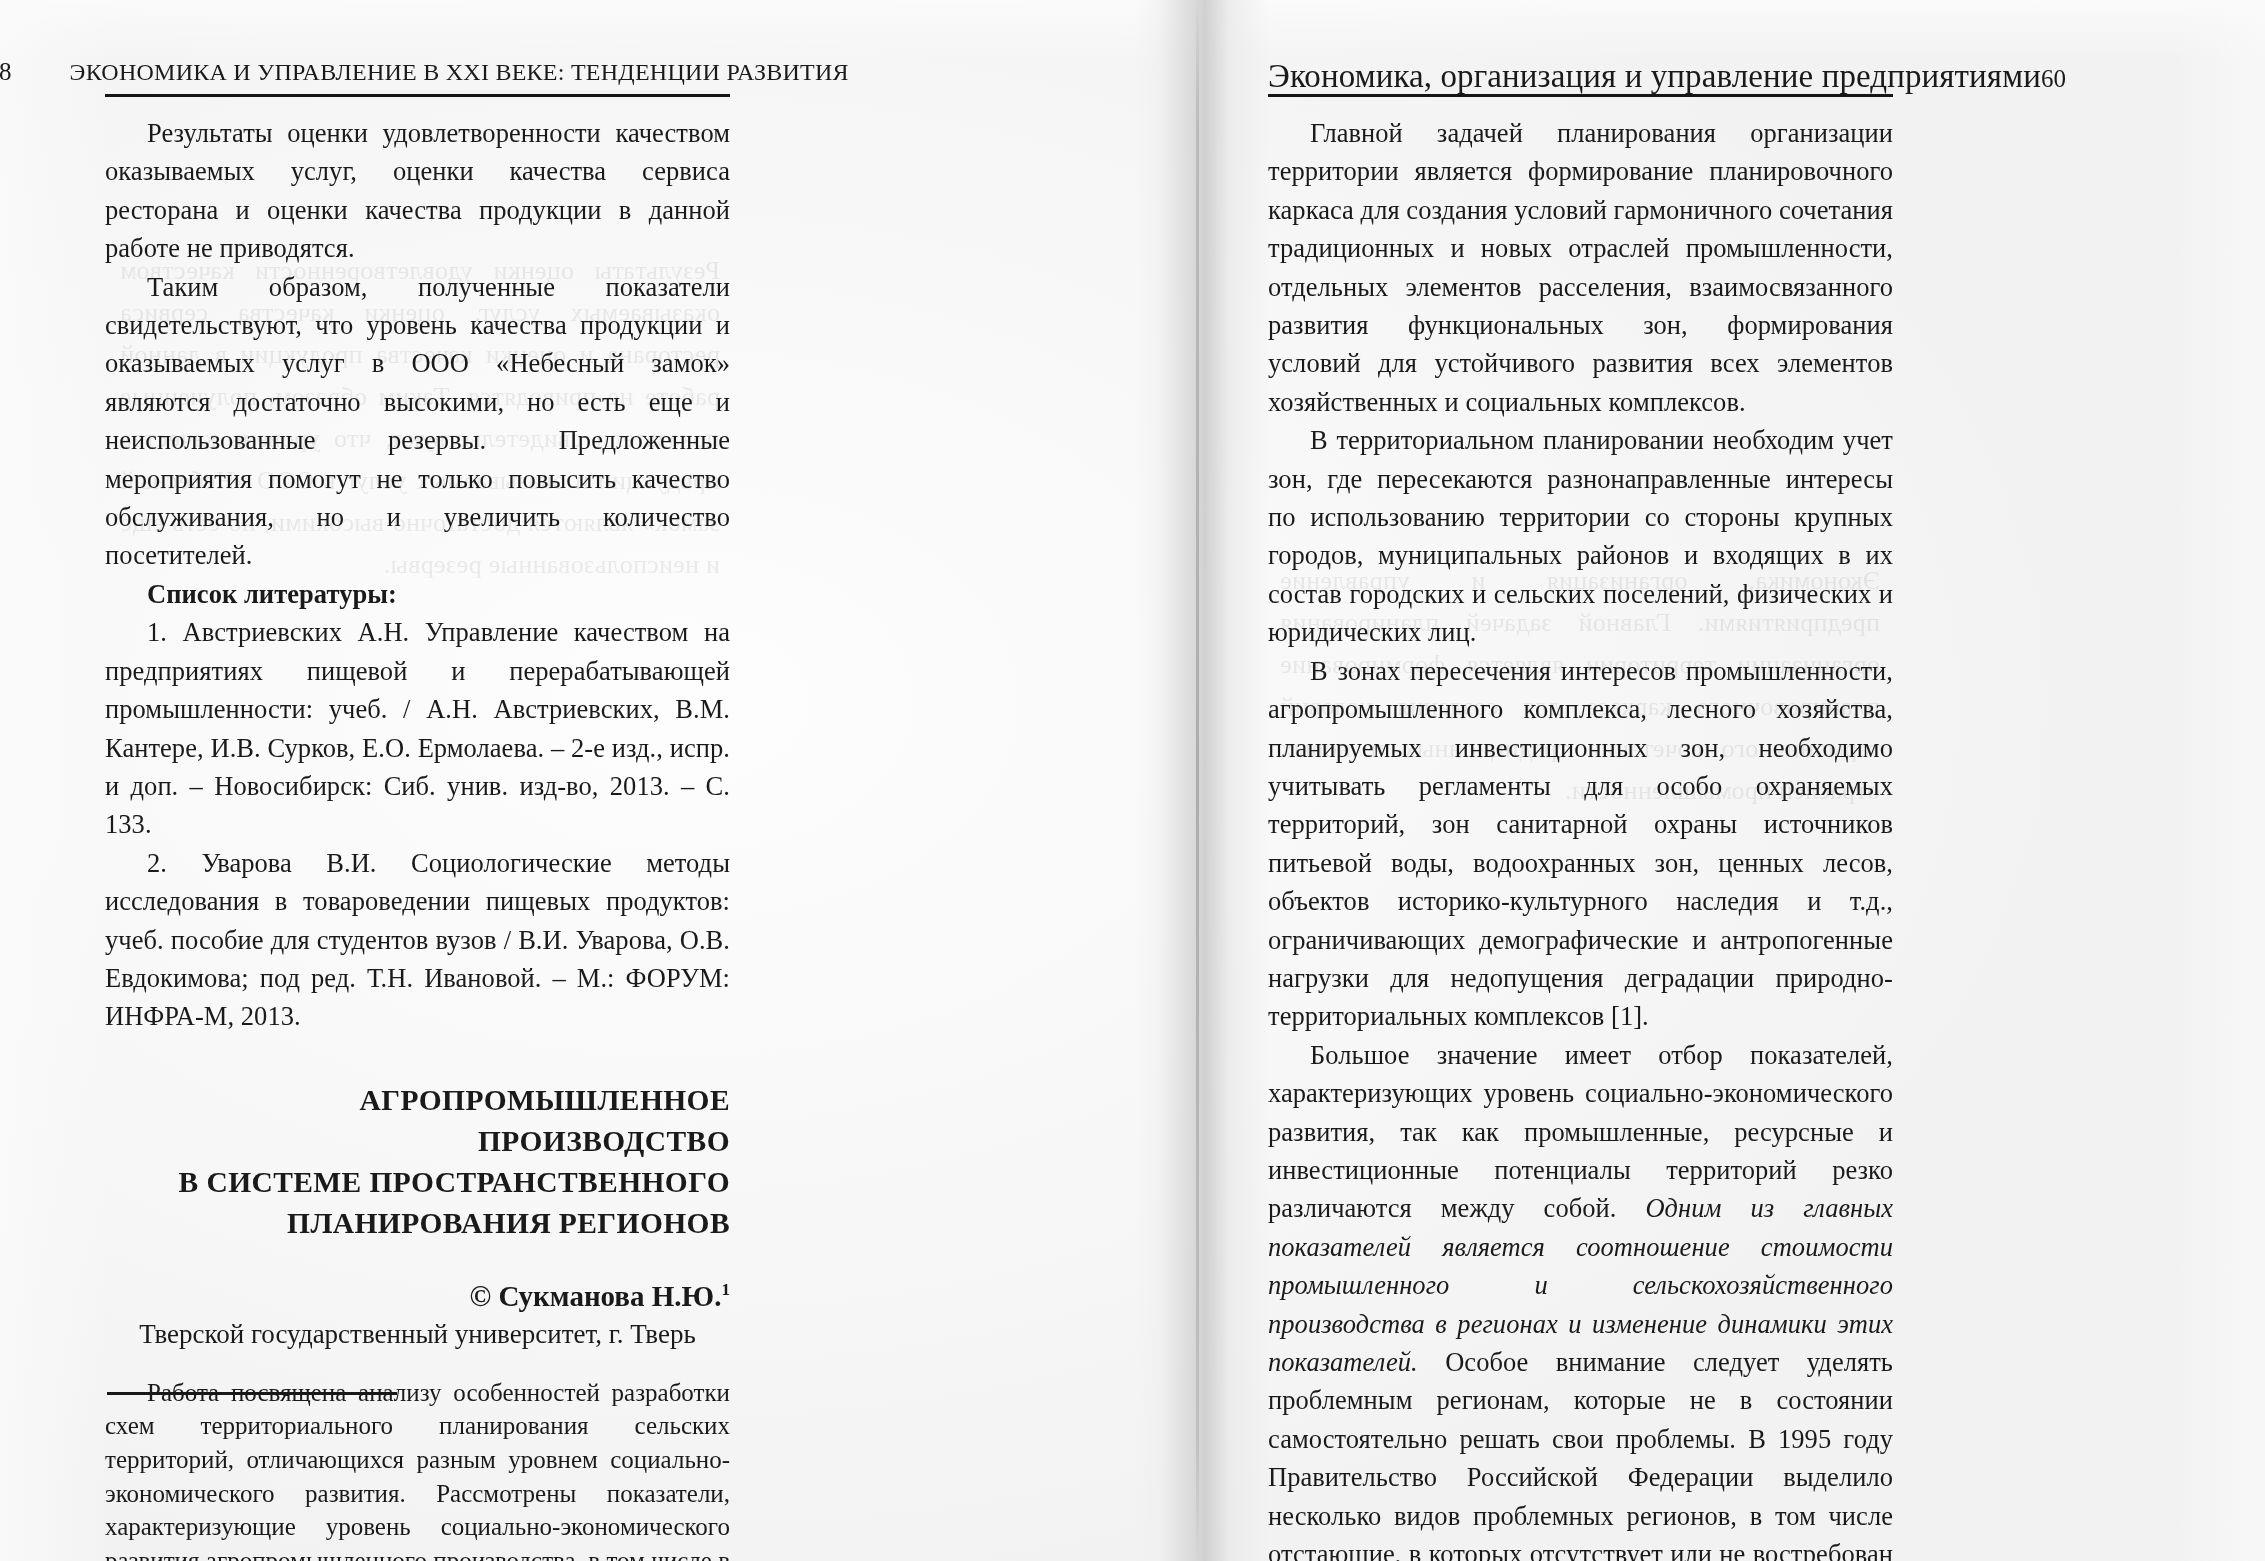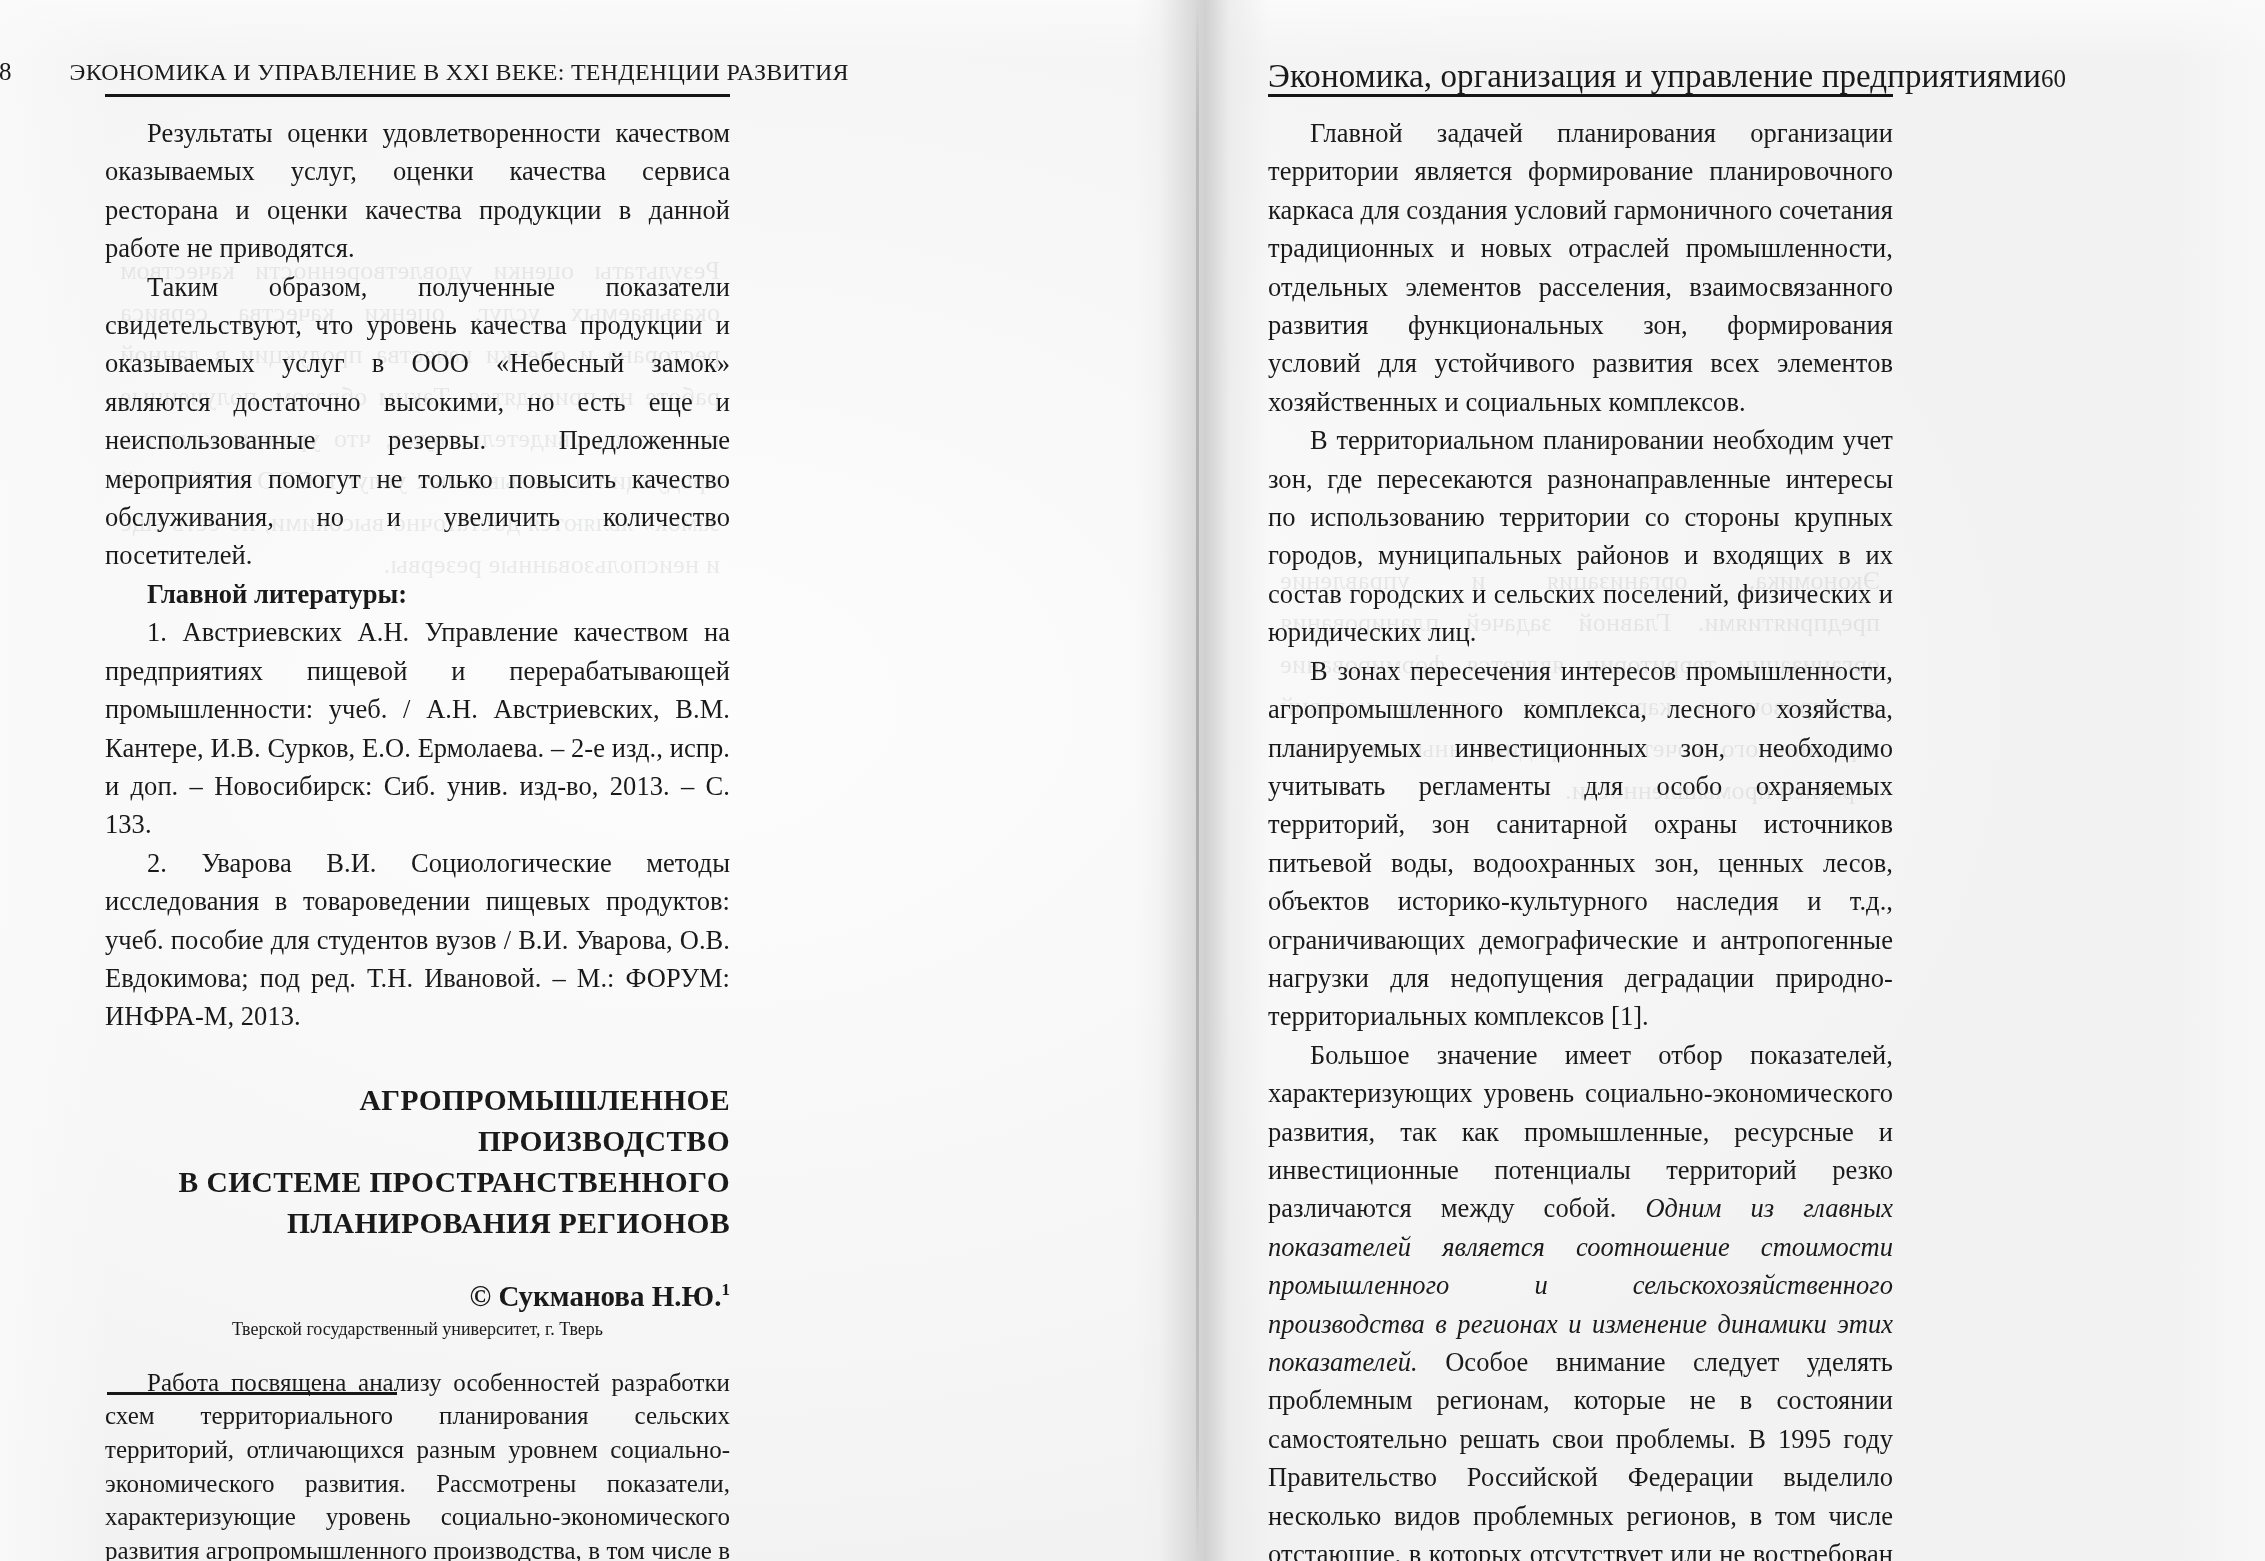--- a/index.html
+++ b/index.html
@@ -164,21 +164,21 @@
     font-size: 29px;
   }
   .byline sup {
     font-size: 17px;
     font-weight: bold;
     vertical-align: super;
   }
   .affil {
     margin: 6px 0 0 0;
     text-align: center;
-    font-size: 18px;
+    font-size: 27px;
   }
 
   .abstract {
     margin-top: 26px;
     font-size: 25px;
     line-height: 33.6px;
     text-align: justify;
   }
   .abstract p { margin: 0; text-indent: 42px; }
 
@@ -227,21 +227,21 @@
     <div class="runhead runhead-left">
       <span class="folio">88</span>
       <span class="runtitle-caps">ЭКОНОМИКА И УПРАВЛЕНИЕ В XXI ВЕКЕ: ТЕНДЕНЦИИ РАЗВИТИЯ</span>
     </div>
     <hr class="rule">
 
     <div class="body">
       <p>Результаты оценки удовлетворенности качеством оказываемых услуг, оценки качества сервиса ресторана и оценки качества продукции в данной работе не приводятся.</p>
       <p>Таким образом, полученные показатели свидетельствуют, что уровень качества продукции и оказываемых услуг в ООО «Небесный замок» являются достаточно высокими, но есть еще и неиспользованные резервы. Предложенные мероприятия помогут не только повысить качество обслуживания, но и увеличить количество посетителей.</p>
 
-      <p class="subhead">Главной литературы:</p>
+      <p class="subhead">Список литературы:</p>
       <p>1. Австриевских А.Н. Управление качеством на предприятиях пищевой и перерабатывающей промышленности: учеб. / А.Н. Австриевских, В.М. Кантере, И.В. Сурков, Е.О. Ермолаева. – 2-е изд., испр. и доп. – Новосибирск: Сиб. унив. изд-во, 2013. – С. 133.</p>
       <p>2. Уварова В.И. Социологические методы исследования в товароведении пищевых продуктов: учеб. пособие для студентов вузов / В.И. Уварова, О.В. Евдокимова; под ред. Т.Н. Ивановой. – М.: ФОРУМ: ИНФРА-М, 2013.</p>
     </div>
 
     <h1 class="art-title">
       <span>АГРОПРОМЫШЛЕННОЕ ПРОИЗВОДСТВО</span><br>
       <span>В СИСТЕМЕ ПРОСТРАНСТВЕННОГО</span><br>
       <span>ПЛАНИРОВАНИЯ РЕГИОНОВ</span>
     </h1>
 

